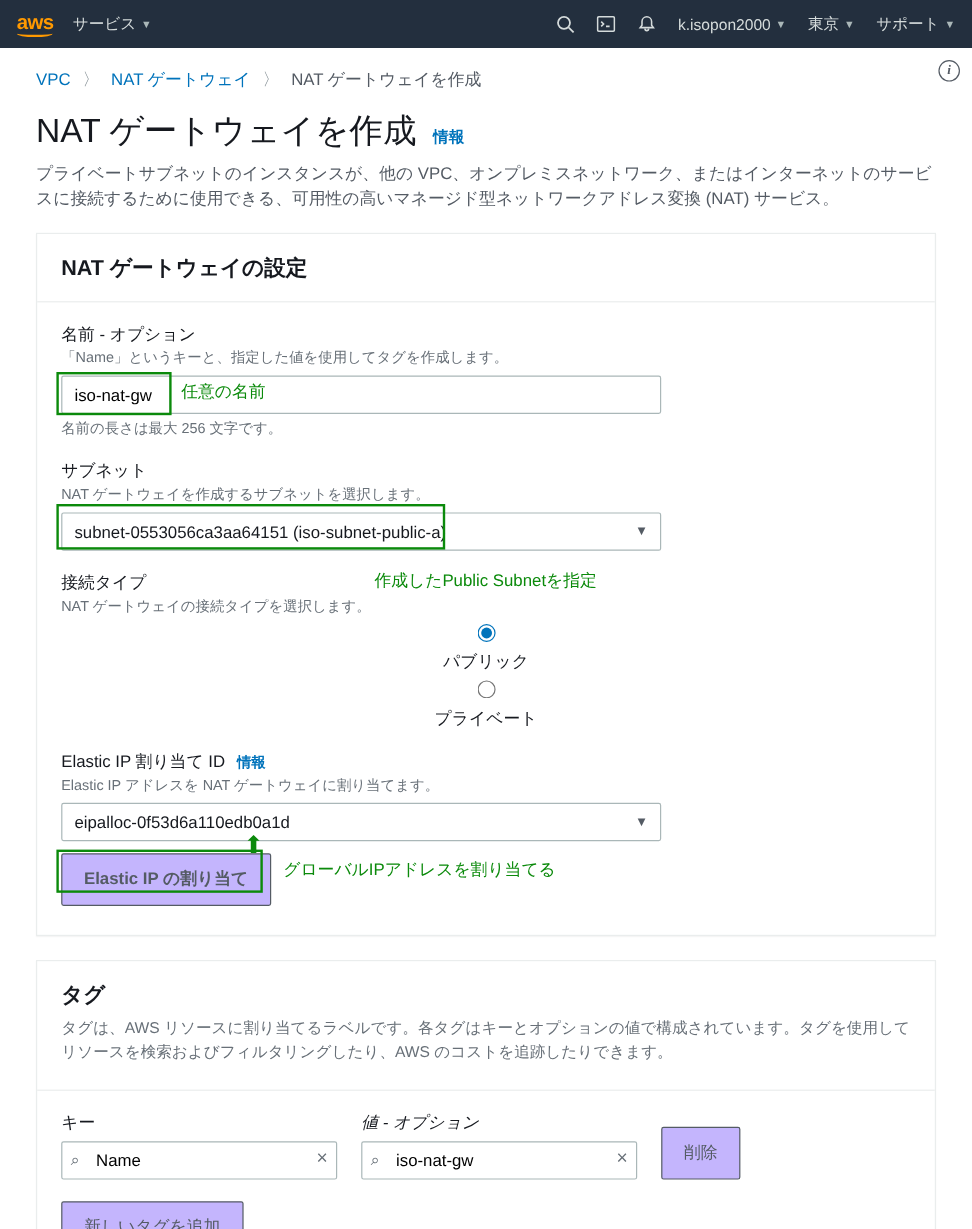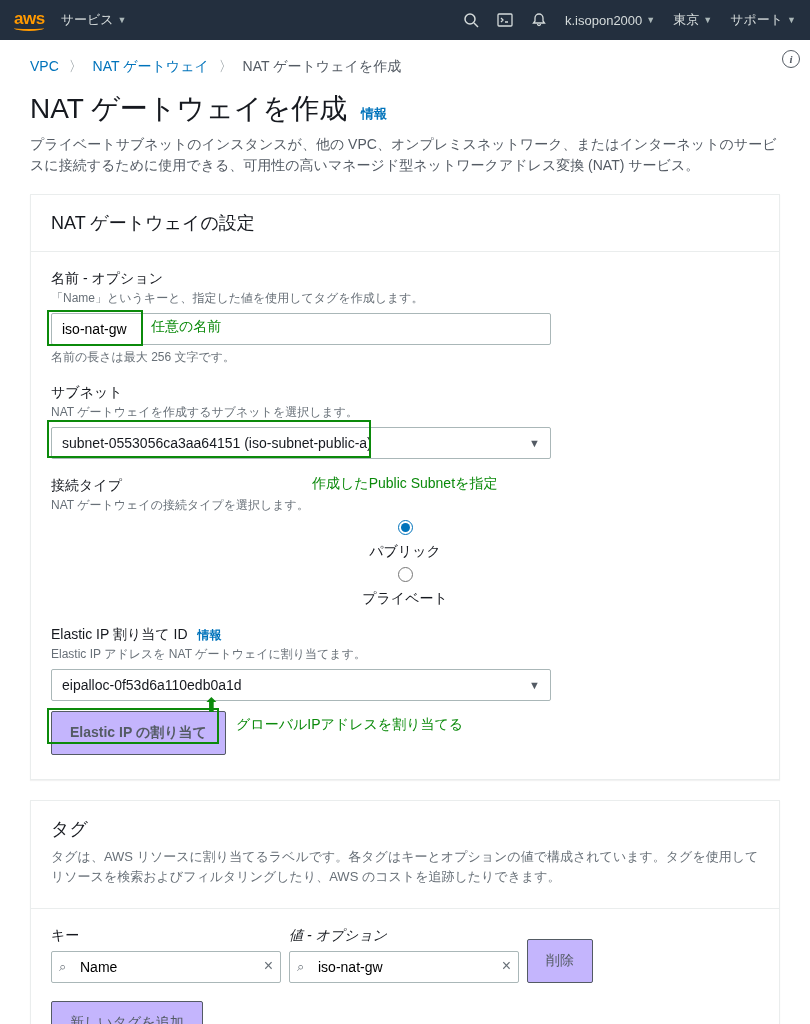--- a/index.html
+++ b/index.html
@@ -16,35 +16,35 @@
 .main { padding: 18px 30px 30px 30px; position: relative; }
 .breadcrumb { font-size: 14px; margin-bottom: 14px; }
 .breadcrumb a { color: #0073bb; text-decoration: none; }
 .breadcrumb .sep { color: #879196; margin: 0 6px; }
 .breadcrumb .current { color: #545b64; }
 .page-title { font-size: 28px; font-weight: 400; margin-bottom: 6px; }
 .info-link { color: #0073bb; font-size: 13px; font-weight: bold; margin-left: 6px; cursor: pointer; }
 .page-desc { color: #545b64; font-size: 14px; line-height: 1.5; margin-bottom: 18px; }
 .panel { border: 1px solid #eaeded; box-shadow: 0 1px 1px rgba(0,0,0,0.05); background: #fff; margin-bottom: 20px; }
 .panel-header { padding: 16px 20px; border-bottom: 1px solid #eaeded; }
-.panel-header h2 { font-size: 18px; font-weight: normal; }
+.panel-header h2 { font-size: 18px; font-weight: bold; }
 .panel-body { padding: 18px 20px; }
 .field-group { margin-bottom: 18px; }
 .field-label { font-size: 14px; color: #16191f; margin-bottom: 2px; }
 .field-hint { font-size: 12px; color: #687078; margin-bottom: 6px; }
 .field-note { font-size: 12px; color: #687078; margin-top: 4px; }
 input[type=text], .select-box { width: 500px; padding: 6px 10px; border: 1px solid #aab7b8; border-radius: 2px; font-size: 14px; height: 32px; background: #fff; }
 .select-box { width: 500px; display: flex; align-items: center; justify-content: space-between; cursor: pointer; }
 .select-caret { font-size: 11px; color: #545b64; }
 .radio-row { display: flex; align-items: center; gap: 8px; margin: 6px 0; flex-direction: column; }
 .radio-row input { accent-color: #0073bb; width: 15px; height: 15px; }
 .btn { padding: 12px 18px; border: 1px solid #545b64; background: #c4b5fd; border-radius: 2px; font-size: 14px; cursor: pointer; font-weight: bold; color: #545b64; }
 .annotation { color: #0b8a0b; font-size: 14px; position: absolute; }
 .highlight-box { border: 2px solid #0b8a0b; position: absolute; pointer-events: none; }
-.tag-row { display: flex; gap: 8px; align-items: flex-end; }
+.tag-row { display: flex; gap: 20px; align-items: flex-end; }
 .tag-col { display: flex; flex-direction: column; }
 .tag-input-wrap { position: relative; width: 230px; }
 .tag-input-wrap input { width: 100%; padding-left: 28px; padding-right: 28px; }
 .search-glyph { position: absolute; left: 8px; top: 8px; font-size: 13px; color: #687078; }
 .clear-glyph { position: absolute; right: 8px; top: 6px; font-size: 16px; color: #687078; cursor: pointer; }
 .arrow-up { color: #0b8a0b; font-size: 20px; line-height: 10px; }
 </style>
 </head>
 <body>
 

